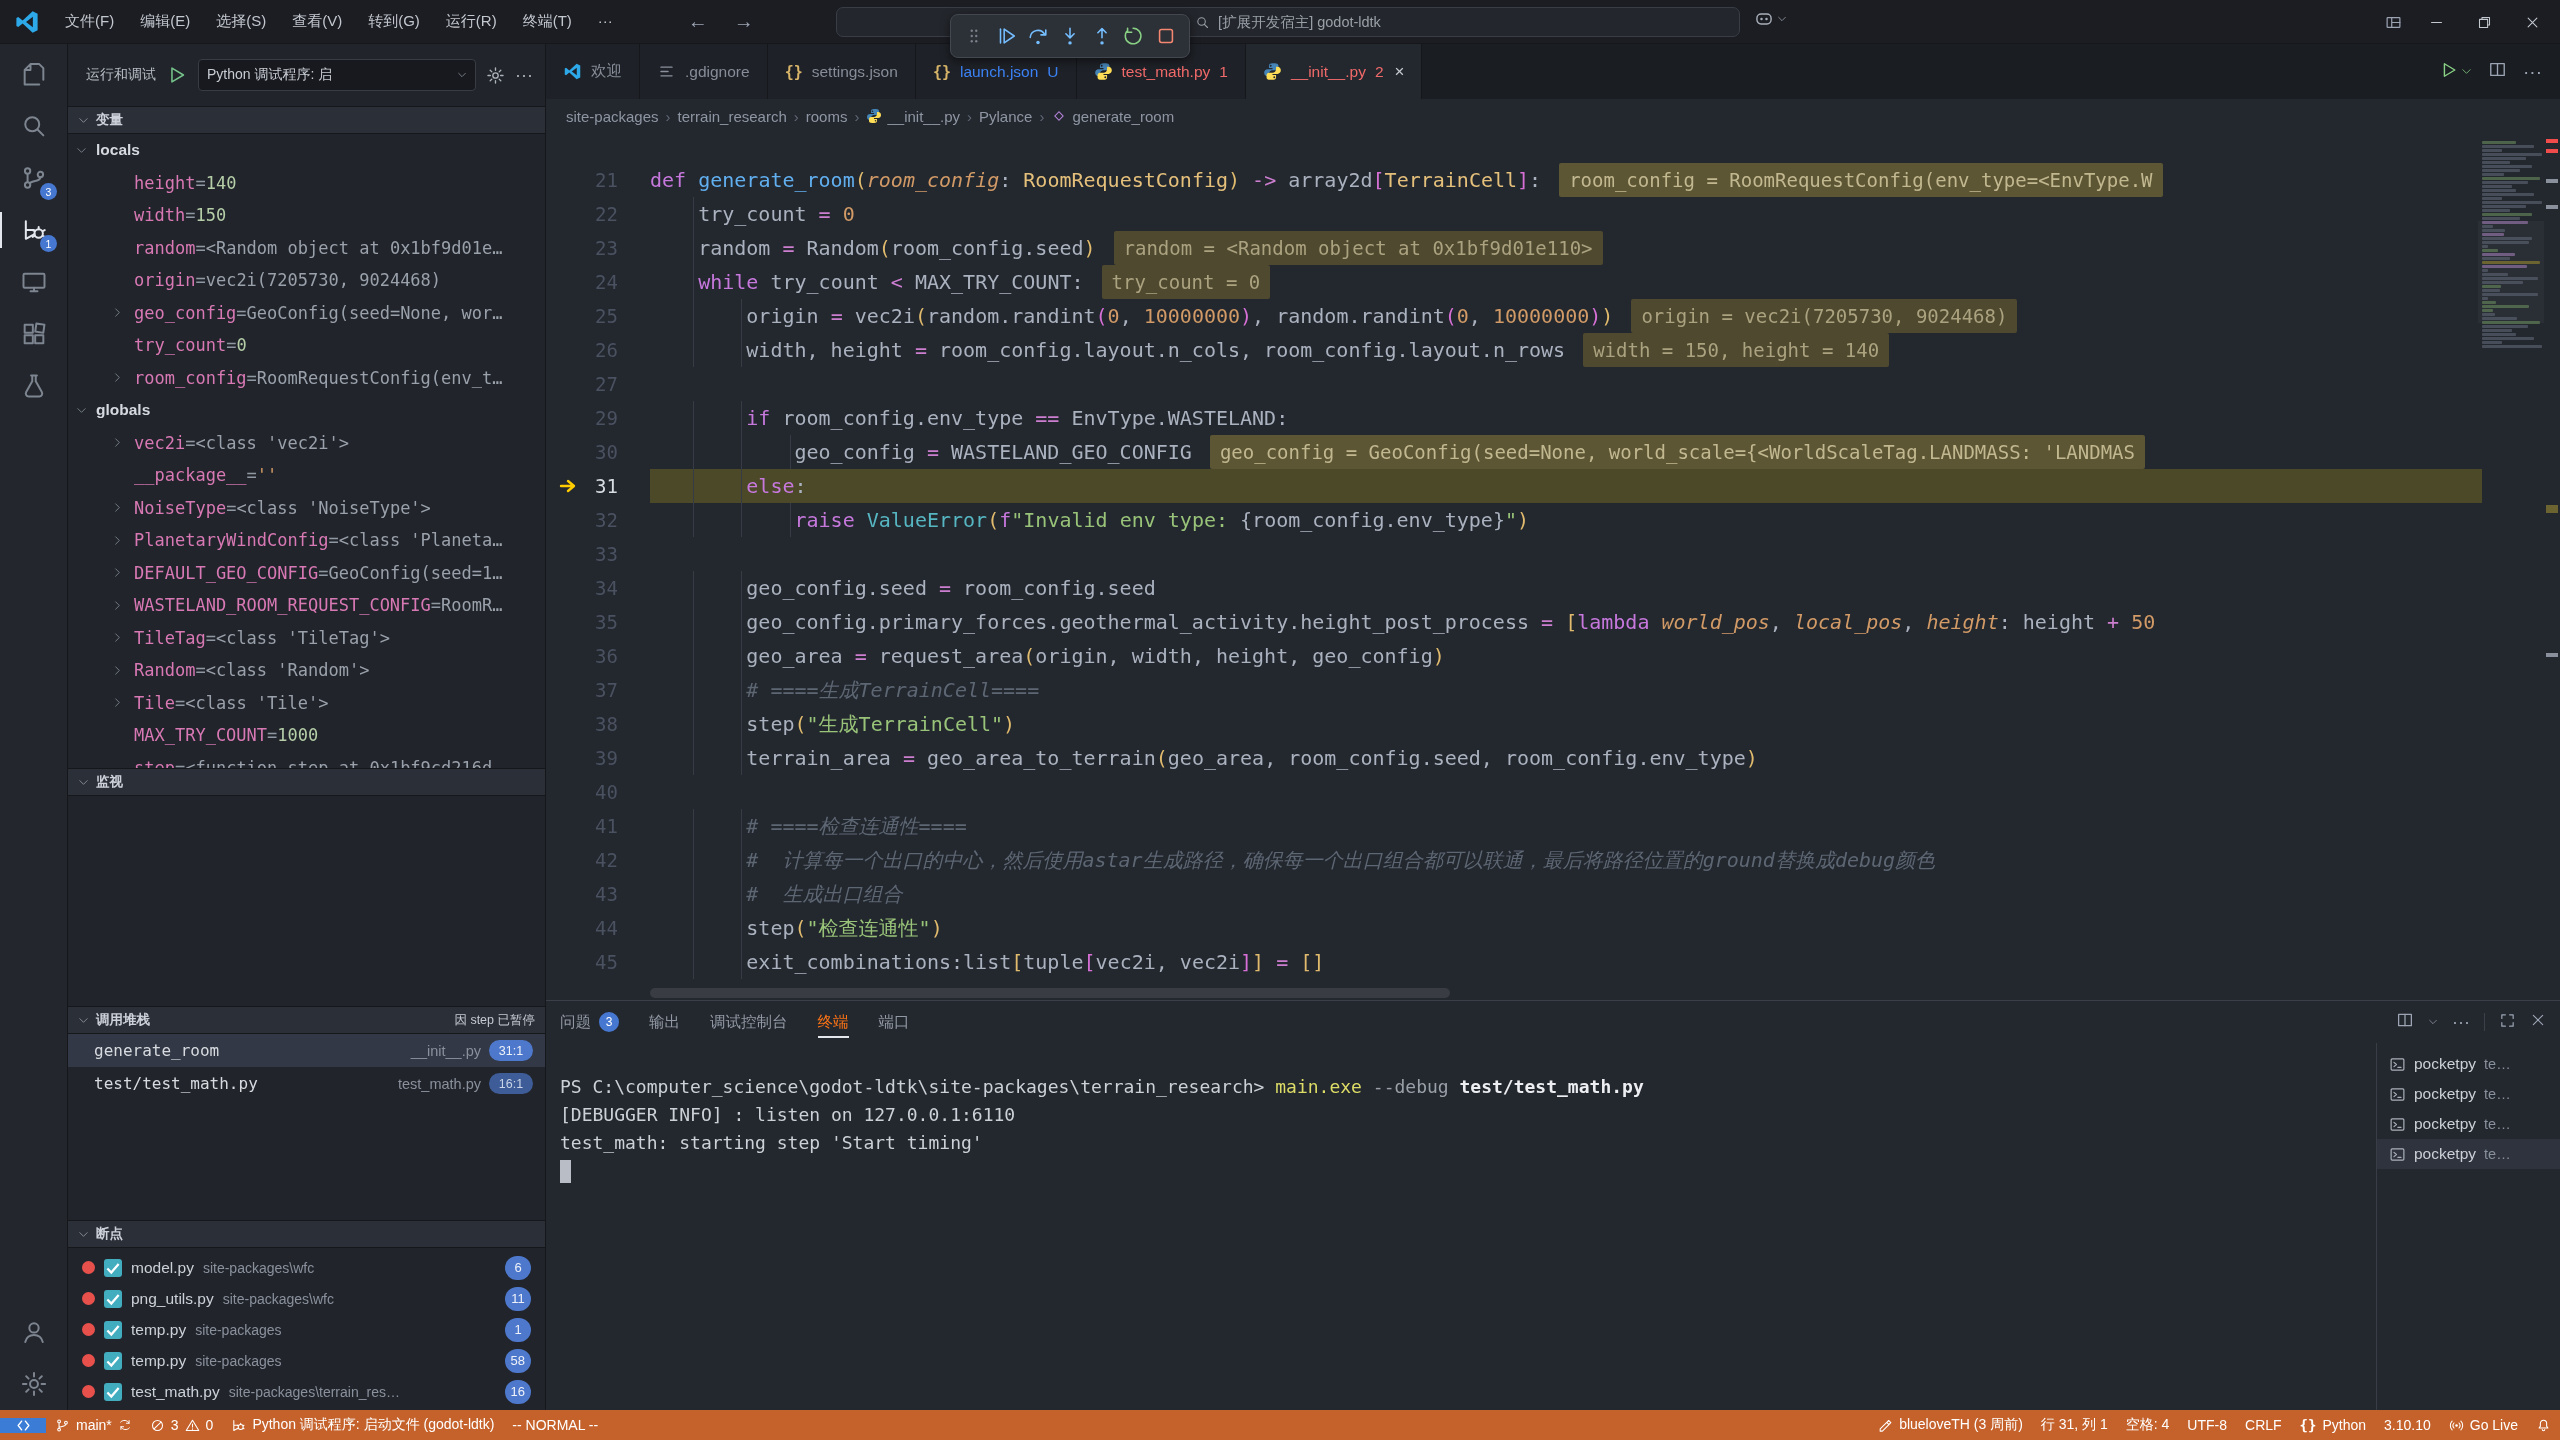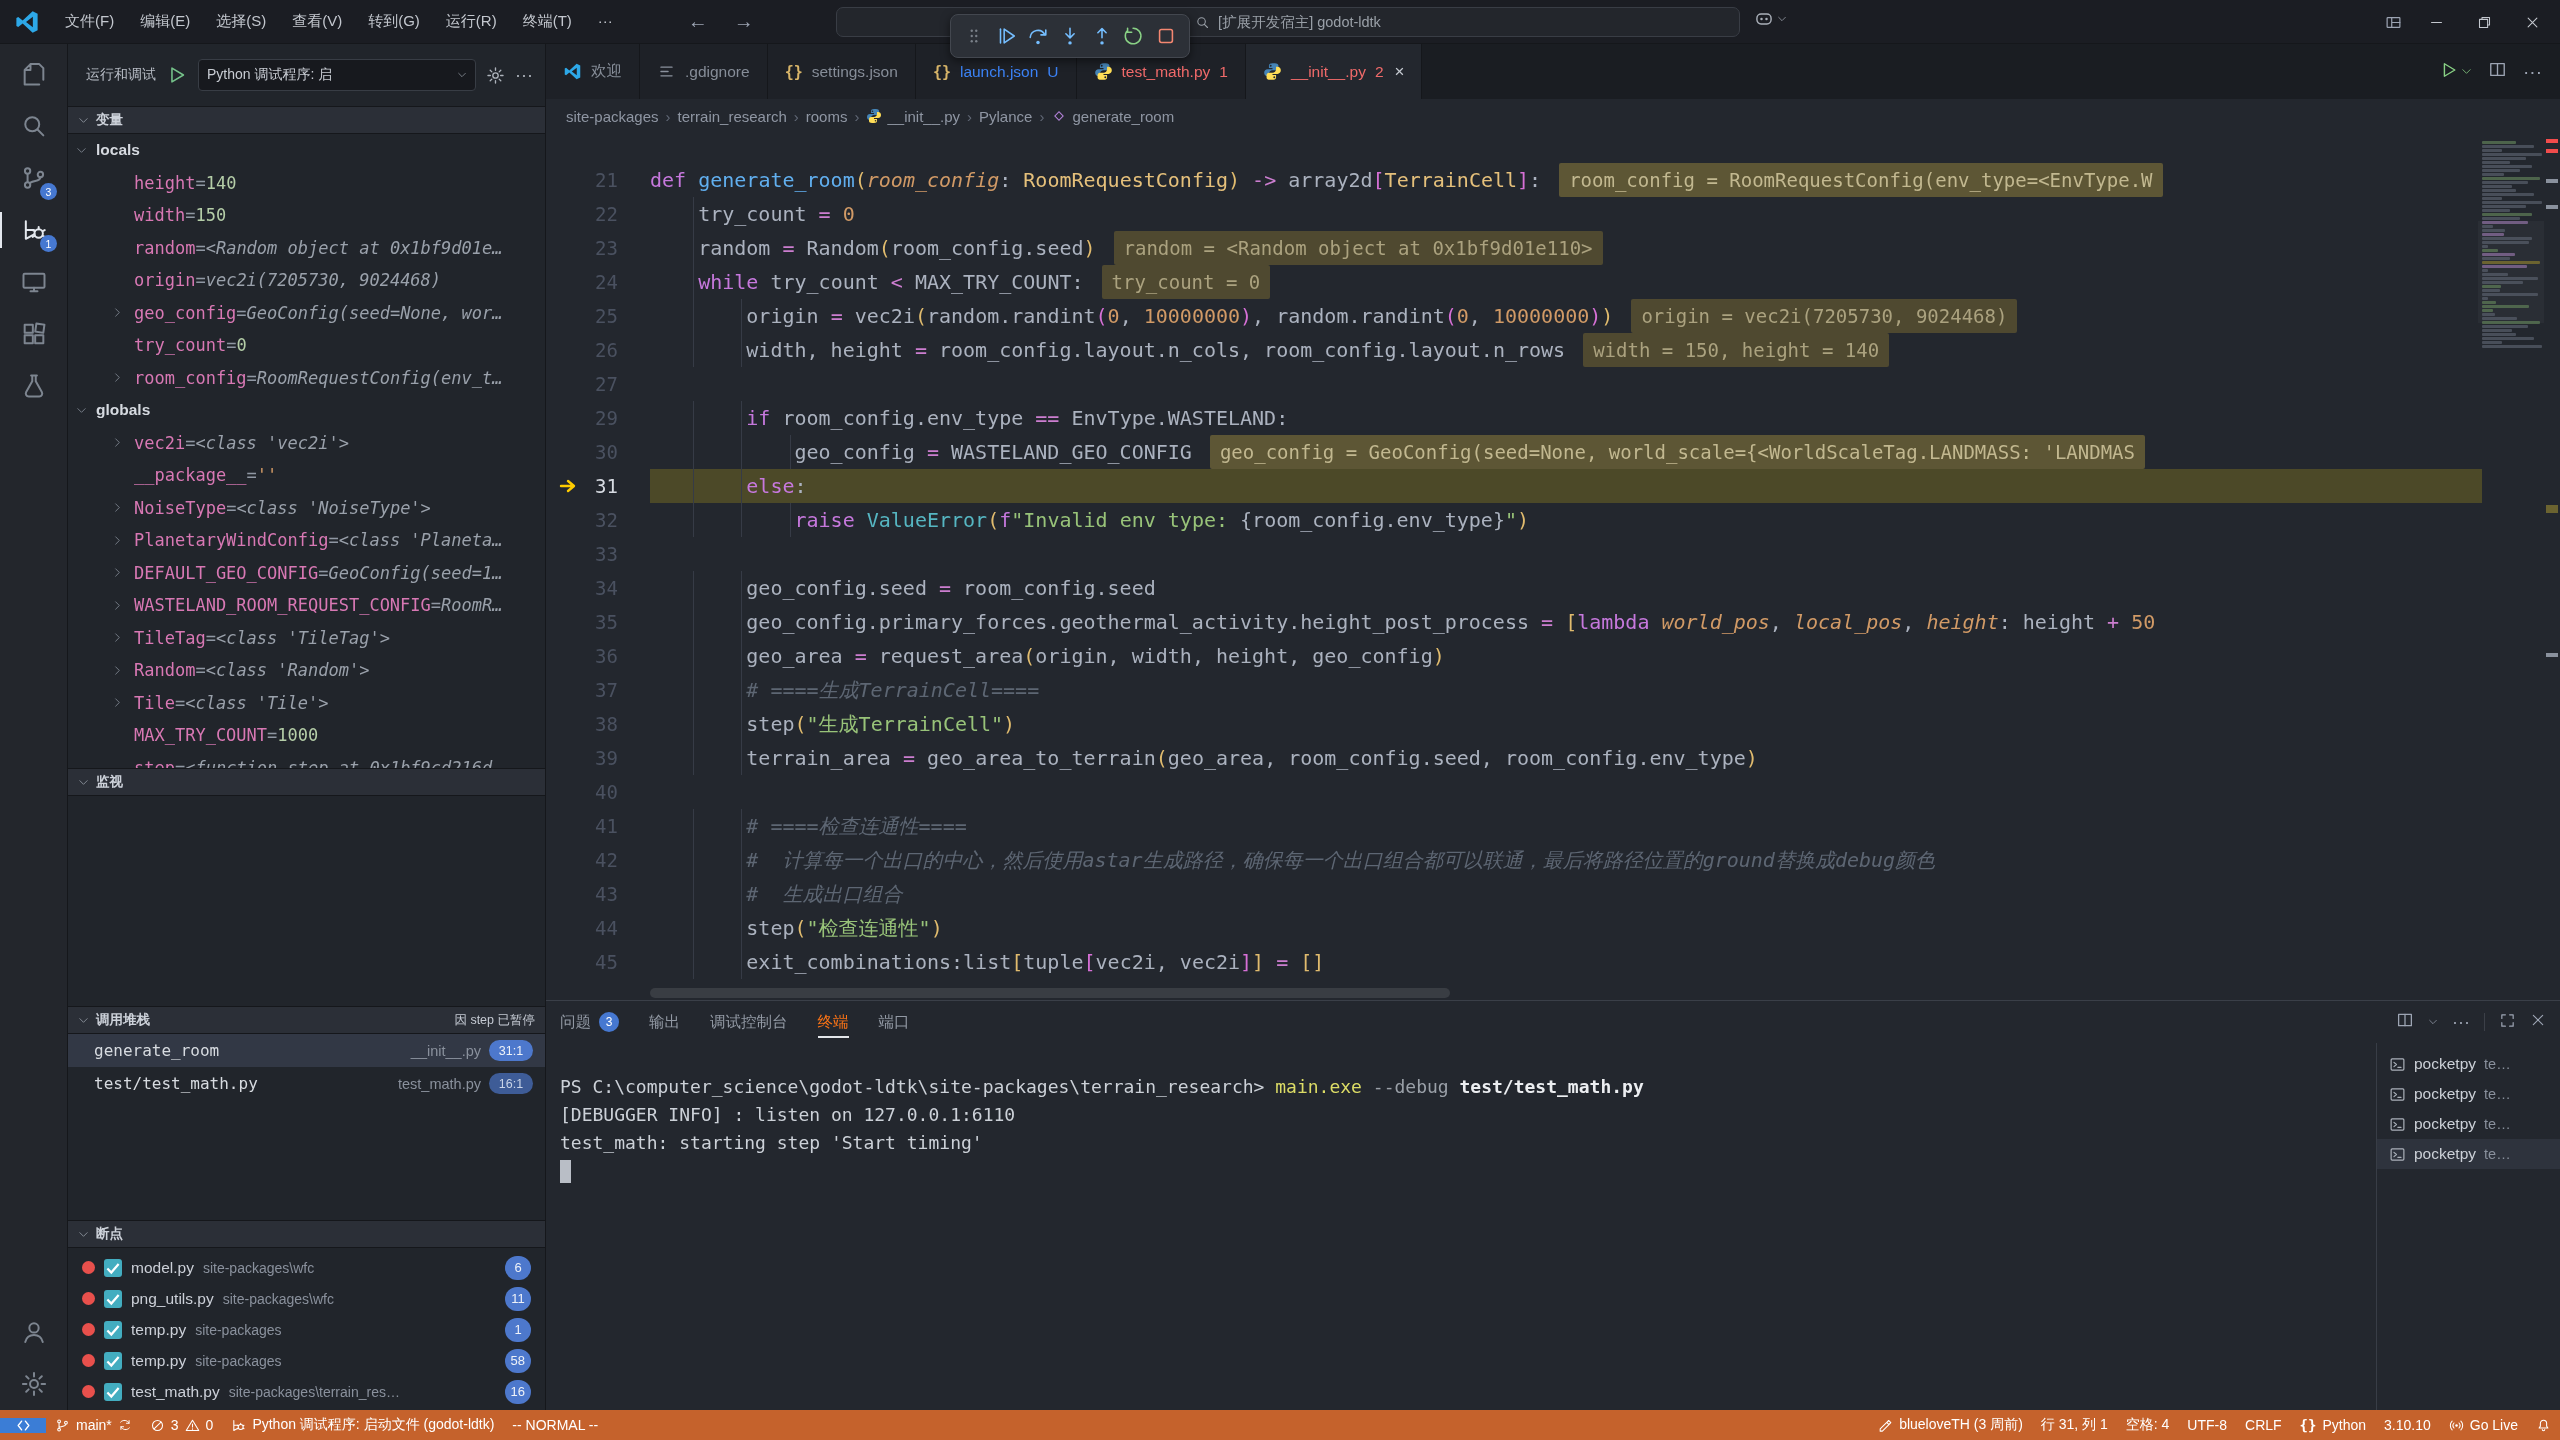--- a/index.html
+++ b/index.html
@@ -62,21 +62,21 @@
 
   .tree-row{height:32.5px;display:flex;align-items:center;white-space:nowrap;overflow:hidden;position:relative;}
   .tree-row .chev{width:11px;height:11px;color:#8a919d;position:absolute;}
   .group-row{font-family:"Liberation Sans",sans-serif;font-size:15.5px;font-weight:bold;color:#d6dae0;padding-left:28px;}
   .group-row .chev{left:8px;}
   .var-row{padding-left:66px;}
   .var-row .chev{left:44px;}
   .vn{color:#d878b4;}
   .veq{color:#8f97a3;}
   .vv-num{color:#b5cea8;}
-  .vv-obj{color:#9aa1ab;font-style:italic;}
+  .vv-obj{color:#9aa1ab;}
   .vv-str{color:#d19a66;}
 
   .stack-row{height:33px;display:flex;align-items:center;padding:0 12px 0 26px;gap:8px;}
   .stack-row.selected{background:#323845;}
   .stack-fn{font-family:"DejaVu Sans Mono",monospace;font-size:16px;color:#d7dbe0;white-space:nowrap;overflow:hidden;}
   .stack-file{margin-left:auto;color:#8a919d;font-size:14.5px;white-space:nowrap;}
   .stack-pos{min-width:44px;height:21px;border-radius:11px;background:#4d78cc;color:#eef2f8;font-size:12.5px;
              display:flex;align-items:center;justify-content:center;padding:0 7px;}
   .stack-row.dim .stack-pos{background:#3e5c97;color:#c9d4e8;}
 

